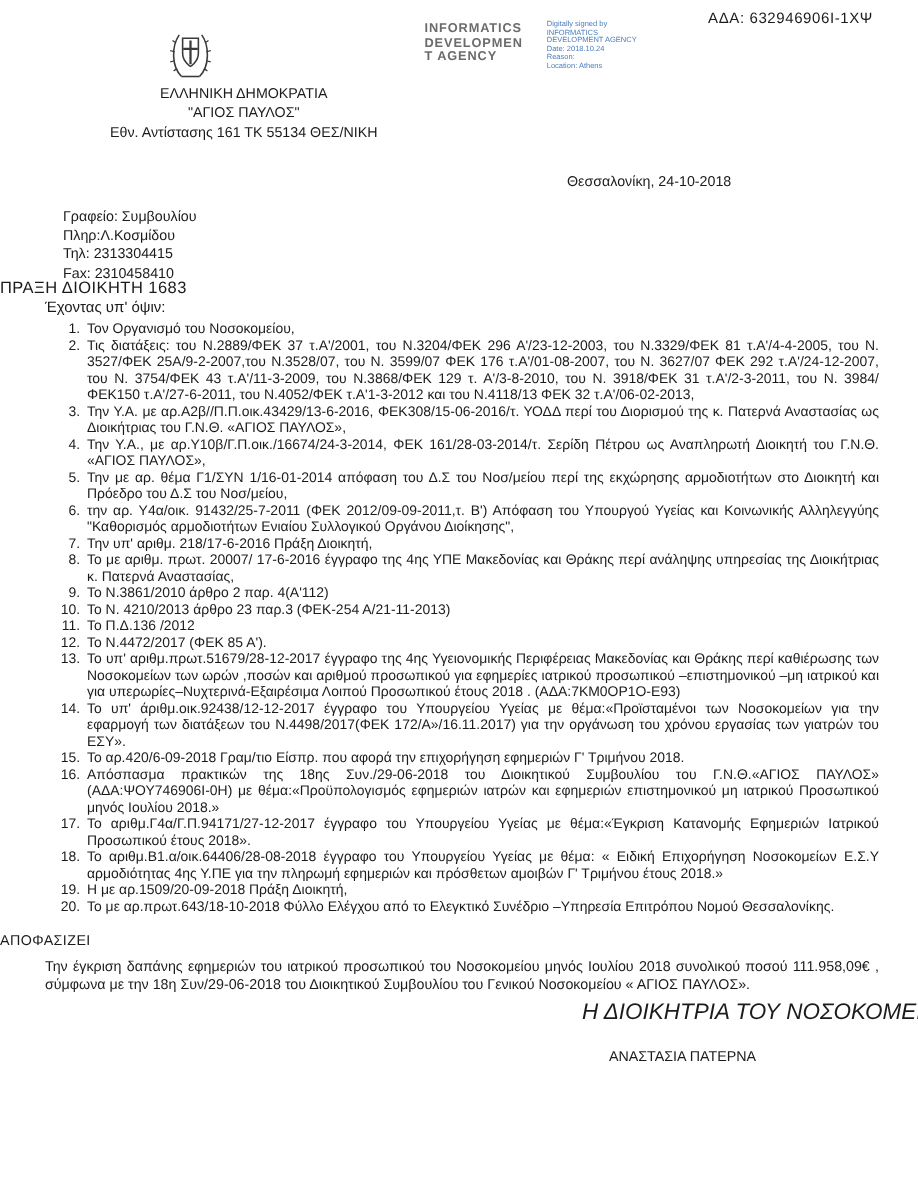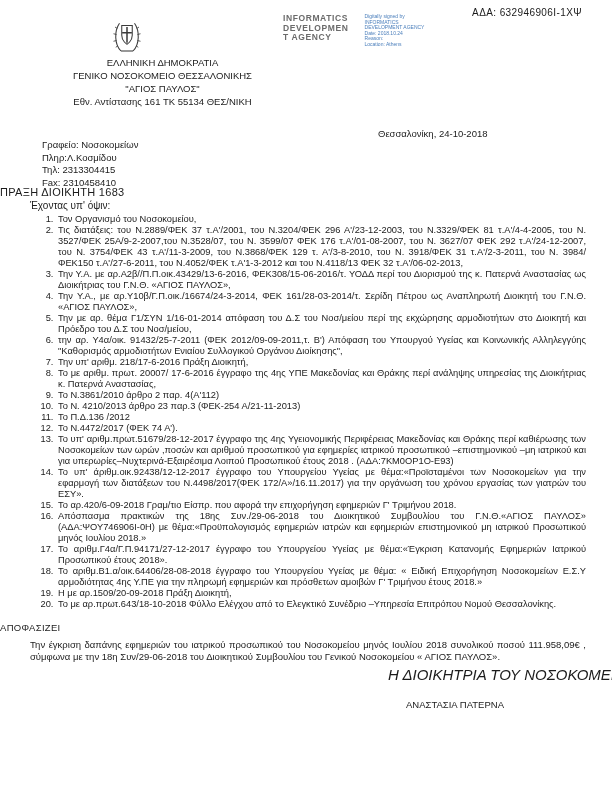--- a/index.html
+++ b/index.html
@@ -59,21 +59,21 @@
     position: absolute;
     top: 56px;
     left: 20px;
     width: 285px;
     text-align: center;
     font-size: 9.5px;
     line-height: 13px;
   }
   .dateline {
     position: absolute;
-    top: 128px;
+    top: 116px;
     left: 378px;
     font-size: 9.5px;
   }
   .contact {
     position: absolute;
     top: 139px;
     left: 42px;
     font-size: 9.5px;
     line-height: 12.5px;
   }
@@ -158,29 +158,28 @@
         <div>INFORMATICS</div>
         <div>DEVELOPMENT AGENCY</div>
         <div>Date: 2018.10.24</div>
         <div>Reason:</div>
         <div>Location: Athens</div>
       </div>
     </div>
 
     <div class="header-block">
       <div>ΕΛΛΗΝΙΚΗ ΔΗΜΟΚΡΑΤΙΑ</div>
-      <div>ΓΕΝΙΚΟ ΝΟΣΟΚΟΜΕΙΟ ΘΕΣΣΑΛΟΝΙΚΗΣ</div>
       <div>"ΑΓΙΟΣ ΠΑΥΛΟΣ"</div>
       <div>Εθν. Αντίστασης 161 ΤΚ 55134 ΘΕΣ/ΝΙΚΗ</div>
     </div>
 
     <div class="dateline">Θεσσαλονίκη, 24-10-2018</div>
 
     <div class="contact">
-      <div>Γραφείο: Νοσοκομείων</div>
+      <div>Γραφείο: Συμβουλίου</div>
       <div>Πληρ:Λ.Κοσμίδου</div>
       <div>Τηλ: 2313304415</div>
       <div>Fax: 2310458410</div>
     </div>
 
     <div class="title">ΠΡΑΞΗ ΔΙΟΙΚΗΤΗ 1683</div>
     <div class="preamble">Έχοντας υπ' όψιν:</div>
 
   </div>
 
@@ -189,21 +188,21 @@
     <li>Τις διατάξεις: του Ν.2889/ΦΕΚ 37 τ.Α'/2001, του Ν.3204/ΦΕΚ 296 Α'/23-12-2003, του Ν.3329/ΦΕΚ 81 τ.Α'/4-4-2005, του Ν. 3527/ΦΕΚ 25Α/9-2-2007,του Ν.3528/07, του Ν. 3599/07 ΦΕΚ 176 τ.Α'/01-08-2007, του Ν. 3627/07 ΦΕΚ 292 τ.Α'/24-12-2007, του Ν. 3754/ΦΕΚ 43 τ.Α'/11-3-2009, του Ν.3868/ΦΕΚ 129 τ. Α'/3-8-2010, του Ν. 3918/ΦΕΚ 31 τ.Α'/2-3-2011, του Ν. 3984/ΦΕΚ150 τ.Α'/27-6-2011, του Ν.4052/ΦΕΚ τ.Α'1-3-2012 και του Ν.4118/13 ΦΕΚ 32 τ.Α'/06-02-2013,</li>
     <li>Την Υ.Α. με αρ.Α2β//Π.Π.οικ.43429/13-6-2016, ΦΕΚ308/15-06-2016/τ. ΥΟΔΔ περί του Διορισμού της κ. Πατερνά Αναστασίας ως Διοικήτριας του Γ.Ν.Θ. «ΑΓΙΟΣ ΠΑΥΛΟΣ»,</li>
     <li>Την Υ.Α., με αρ.Υ10β/Γ.Π.οικ./16674/24-3-2014, ΦΕΚ 161/28-03-2014/τ. Σερίδη Πέτρου ως Αναπληρωτή Διοικητή του Γ.Ν.Θ. «ΑΓΙΟΣ ΠΑΥΛΟΣ»,</li>
     <li>Την με αρ. θέμα Γ1/ΣΥΝ 1/16-01-2014 απόφαση του Δ.Σ του Νοσ/μείου περί της εκχώρησης αρμοδιοτήτων στο Διοικητή και Πρόεδρο του Δ.Σ του Νοσ/μείου,</li>
     <li>την αρ. Υ4α/οικ. 91432/25-7-2011 (ΦΕΚ 2012/09-09-2011,τ. Β') Απόφαση του Υπουργού Υγείας και Κοινωνικής Αλληλεγγύης "Καθορισμός αρμοδιοτήτων Ενιαίου Συλλογικού Οργάνου Διοίκησης",</li>
     <li>Την υπ' αριθμ. 218/17-6-2016 Πράξη Διοικητή,</li>
     <li>Το με αριθμ. πρωτ. 20007/ 17-6-2016 έγγραφο της 4ης ΥΠΕ Μακεδονίας και Θράκης περί ανάληψης υπηρεσίας της Διοικήτριας κ. Πατερνά Αναστασίας,</li>
     <li>Το Ν.3861/2010 άρθρο 2 παρ. 4(Α'112)</li>
     <li>Το Ν. 4210/2013 άρθρο 23 παρ.3 (ΦΕΚ-254 Α/21-11-2013)</li>
     <li>Το Π.Δ.136 /2012</li>
-    <li>Το Ν.4472/2017 (ΦΕΚ 74 Α').</li>
+    <li>Το Ν.4472/2017 (ΦΕΚ 85 Α').</li>
     <li>Το υπ' αριθμ.πρωτ.51679/28-12-2017 έγγραφο της 4ης Υγειονομικής Περιφέρειας Μακεδονίας και Θράκης περί καθιέρωσης των Νοσοκομείων των ωρών ,ποσών και αριθμού προσωπικού για εφημερίες ιατρικού προσωπικού –επιστημονικού –μη ιατρικού και για υπερωρίες–Νυχτερινά-Εξαιρέσιμα Λοιπού Προσωπικού έτους 2018 . (ΑΔΑ:7ΚΜ0ΟΡ1Ο-Ε93)</li>
     <li>Το υπ' άριθμ.οικ.92438/12-12-2017 έγγραφο του Υπουργείου Υγείας με θέμα:«Προϊσταμένοι των Νοσοκομείων για την εφαρμογή των διατάξεων του Ν.4498/2017(ΦΕΚ 172/Α»/16.11.2017) για την οργάνωση του χρόνου εργασίας των γιατρών του ΕΣΥ».</li>
     <li>Το αρ.420/6-09-2018 Γραμ/τιο Είσπρ. που αφορά την επιχορήγηση εφημεριών Γ' Τριμήνου 2018.</li>
     <li>Απόσπασμα πρακτικών της 18ης Συν./29-06-2018 του Διοικητικού Συμβουλίου του Γ.Ν.Θ.«ΑΓΙΟΣ ΠΑΥΛΟΣ» (ΑΔΑ:ΨΟΥ746906Ι-0Η) με θέμα:«Προϋπολογισμός εφημεριών ιατρών και εφημεριών επιστημονικού μη ιατρικού Προσωπικού μηνός Ιουλίου 2018.»</li>
     <li>Το αριθμ.Γ4α/Γ.Π.94171/27-12-2017 έγγραφο του Υπουργείου Υγείας με θέμα:«Έγκριση Κατανομής Εφημεριών Ιατρικού Προσωπικού έτους 2018».</li>
     <li>Το αριθμ.Β1.α/οικ.64406/28-08-2018 έγγραφο του Υπουργείου Υγείας με θέμα: « Ειδική Επιχορήγηση Νοσοκομείων Ε.Σ.Υ αρμοδιότητας 4ης Υ.ΠΕ για την πληρωμή εφημεριών και πρόσθετων αμοιβών Γ' Τριμήνου έτους 2018.»</li>
     <li>Η με αρ.1509/20-09-2018 Πράξη Διοικητή,</li>
     <li>Το με αρ.πρωτ.643/18-10-2018 Φύλλο Ελέγχου από το Ελεγκτικό Συνέδριο –Υπηρεσία Επιτρόπου Νομού Θεσσαλονίκης.</li>
   </ol>
 

